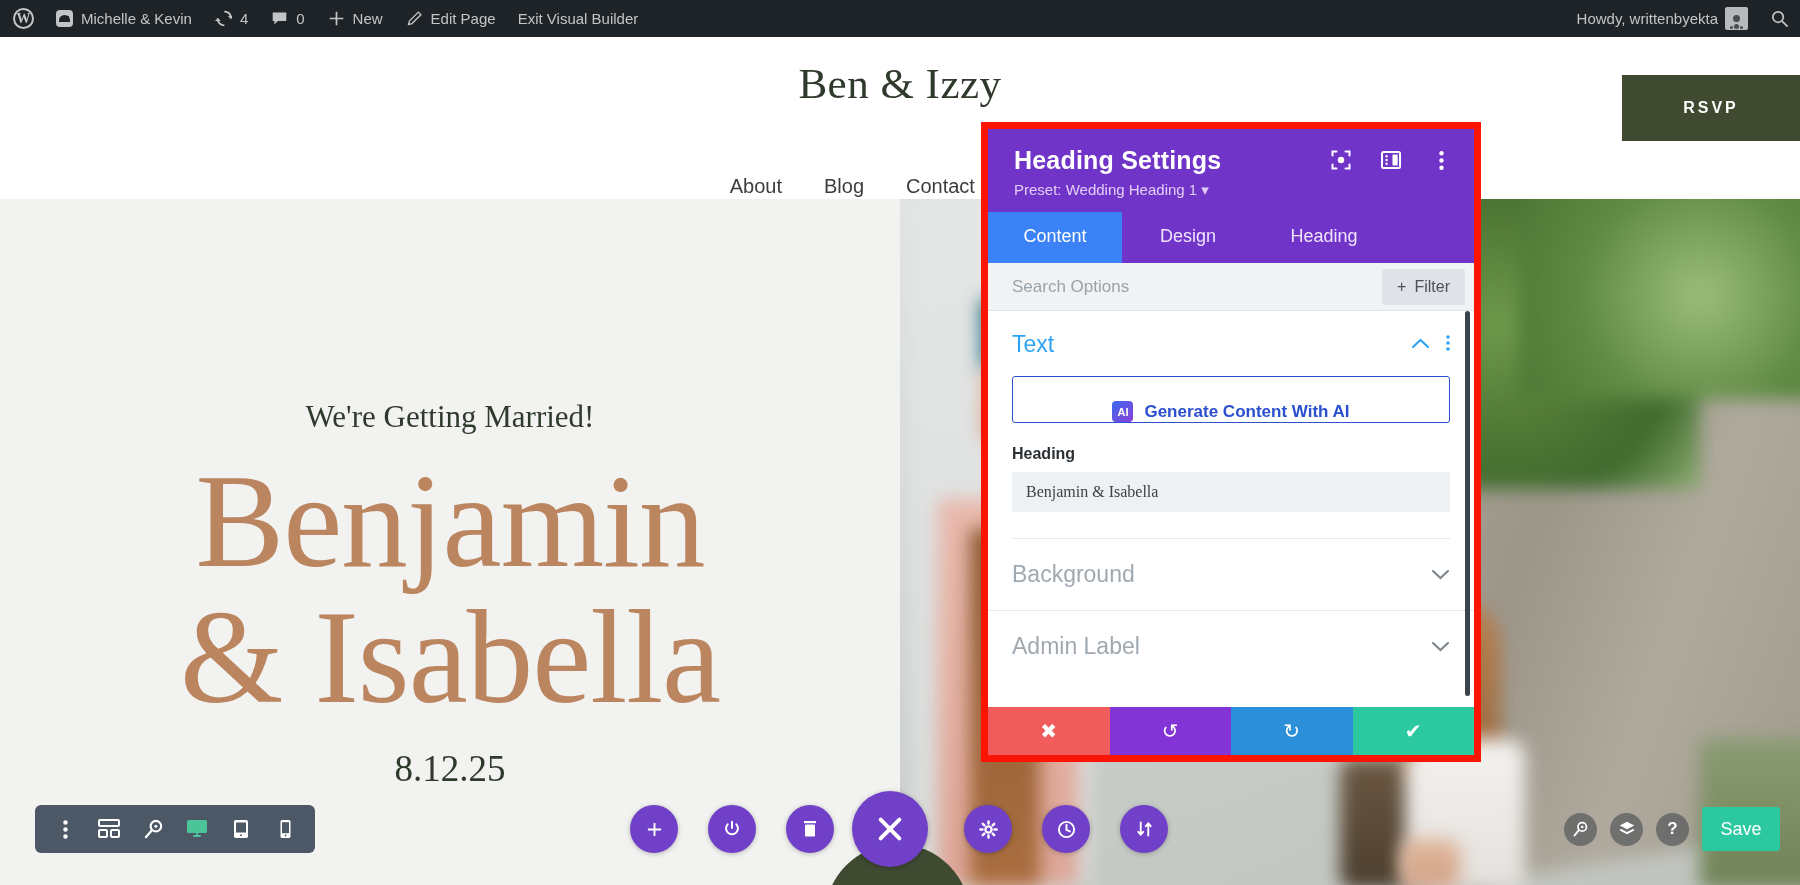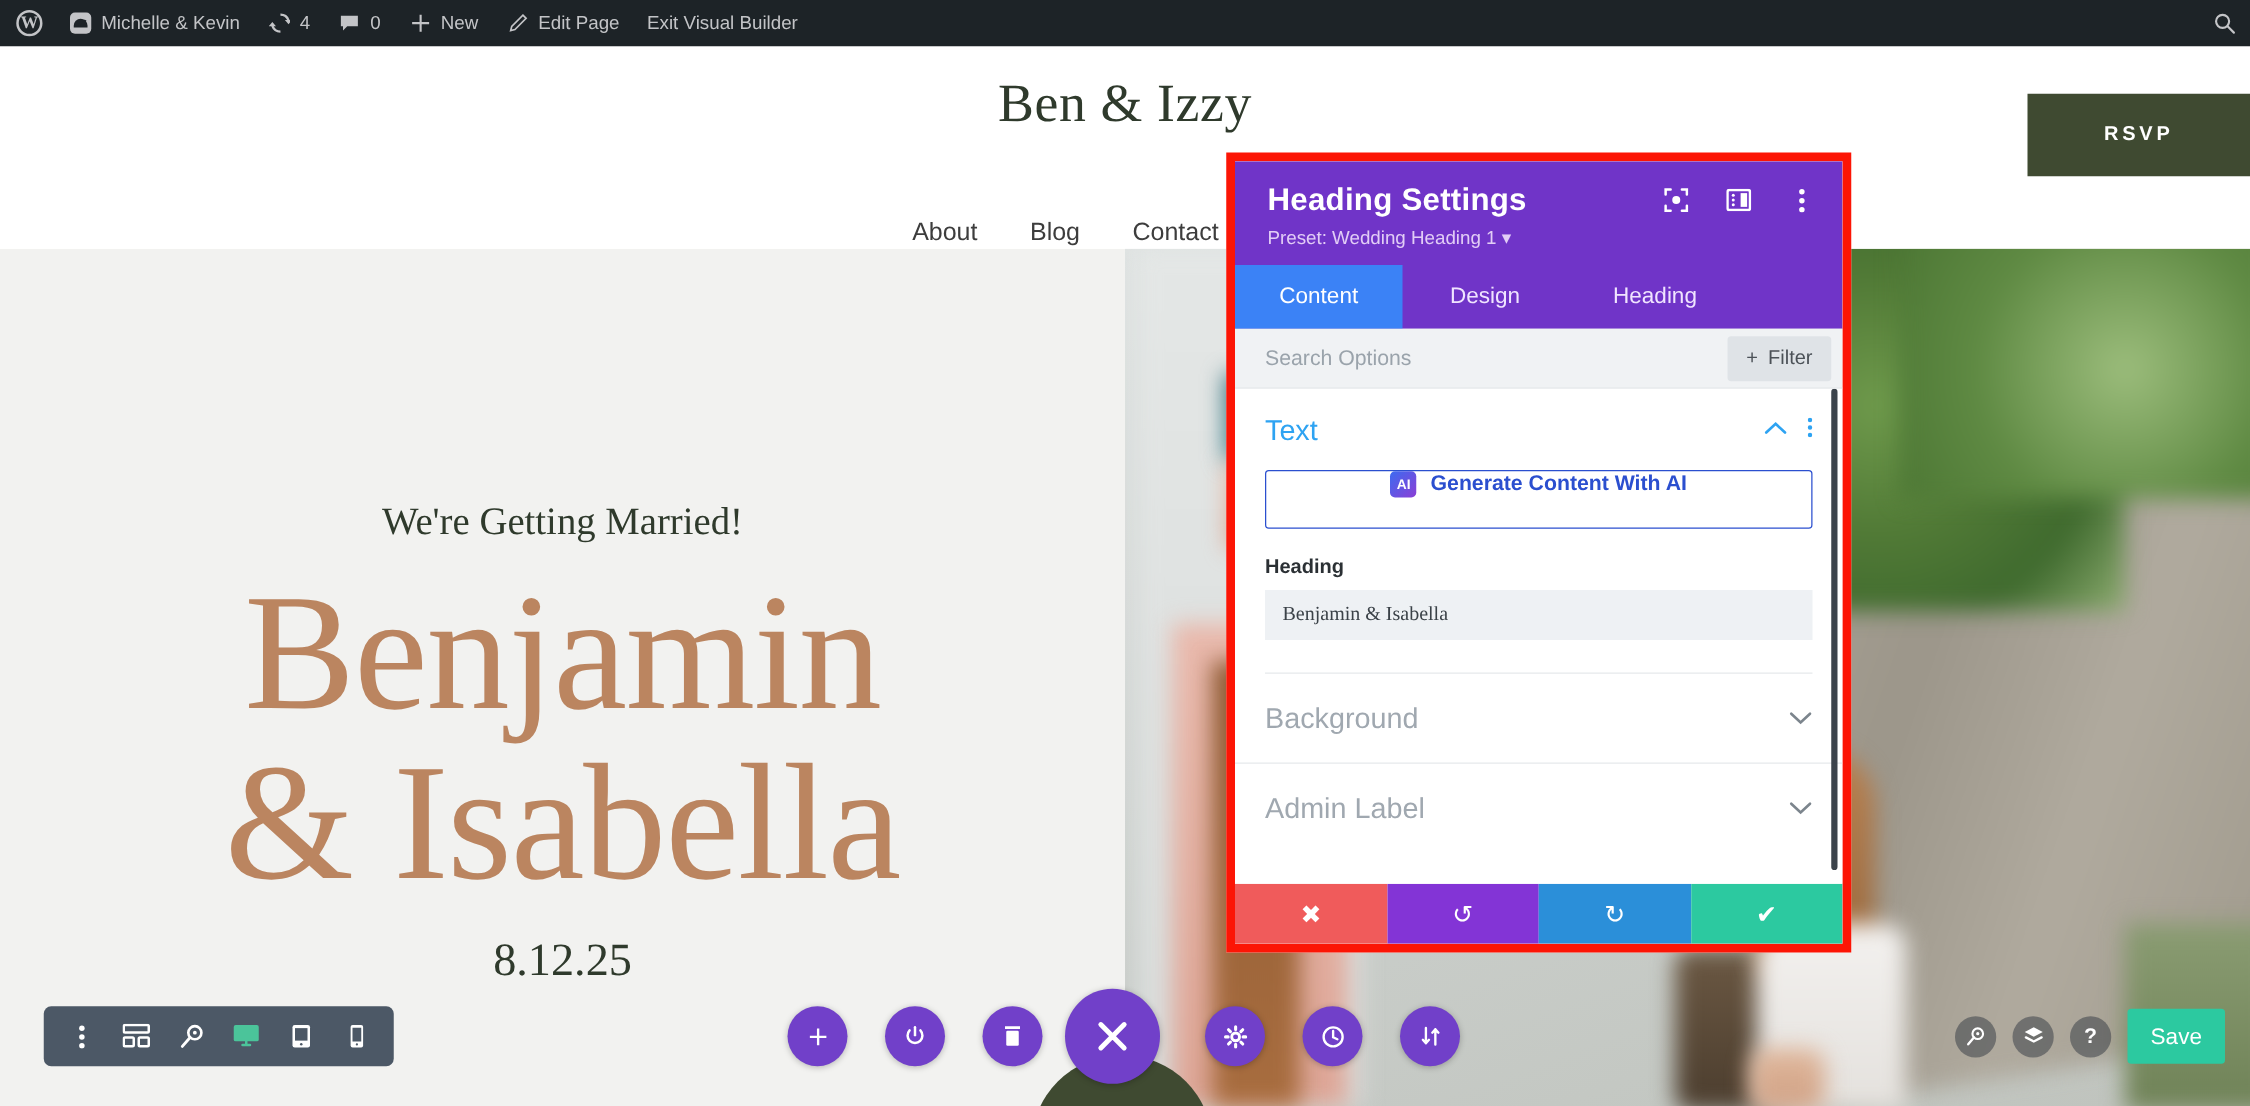--- a/index.html
+++ b/index.html
@@ -229,21 +229,21 @@
   .sec-head{
     display:flex; align-items:center; justify-content:space-between;
     padding:20px 0 10px 0;
   }
   .sec-title{ font-size:23px; color:#2ea3f2; }
   .sec-title.collapsed{ color:#a0a8b0;text-align:center; }
   .sec-tools{ display:flex; align-items:center; gap:16px; color:#2ea3f2;}
   .sec-tools.grey{ color:#7c858d; }
   #ai-btn{
     margin:8px 0 22px 0; height:47px; border:1px solid #2b4fcf; border-radius:3px;
-    display:flex;align-items:flex-start;justify-content:center; gap:11px;
+    display:flex;align-items:flex-end;justify-content:center; gap:11px;
     color:#2b4fcf; font-size:17px; font-weight:bold; background:#fff;
   }
   #ai-badge{
     width:21px;height:21px;border-radius:4px;
     background:linear-gradient(135deg,#3c6bf0,#8b3fd6);
     color:#fff;font-size:11px;font-weight:bold;
     display:flex;align-items:center;justify-content:center;
   }
   .field-label{ font-size:16px; font-weight:bold; color:#2b3034; margin-bottom:9px; }
   .field-input{
@@ -308,20 +308,26 @@
       <svg width="17" height="17" viewBox="0 0 20 20">
           <path d="M14.5 2.5l3 3L7 16l-4 1 1-4z" fill="none" stroke="#c3c4c7" stroke-width="1.6"></path>
         </svg>
     </span>
     <span>Edit Page</span>
   </div>
   <div class="ab-item">
     <span>Exit Visual Builder</span>
   </div>
   <div class="ab-spacer"></div>
+  <div class="ab-item">
+    <span>Howdy, writtenbyekta</span>
+    <span class="avatar-box">
+        <span class="avatar-head"></span>
+      </span>
+  </div>
   <div class="ab-item">
     <span class="ab-ico">
       <svg width="19" height="19" viewBox="0 0 20 20">
           <circle cx="8.5" cy="8.5" r="5.5" fill="none" stroke="#c3c4c7" stroke-width="1.8"></circle>
           <path d="M12.7 12.7L18 18" stroke="#c3c4c7" stroke-width="1.8" stroke-linecap="round"></path>
         </svg>
     </span>
   </div>
 </div>
 

